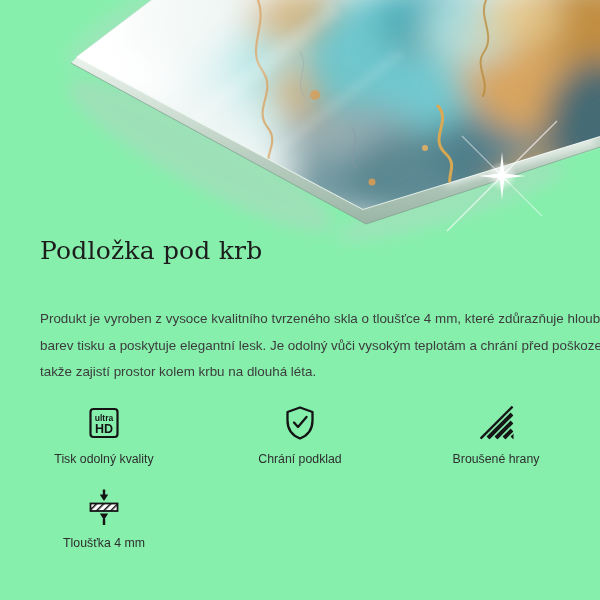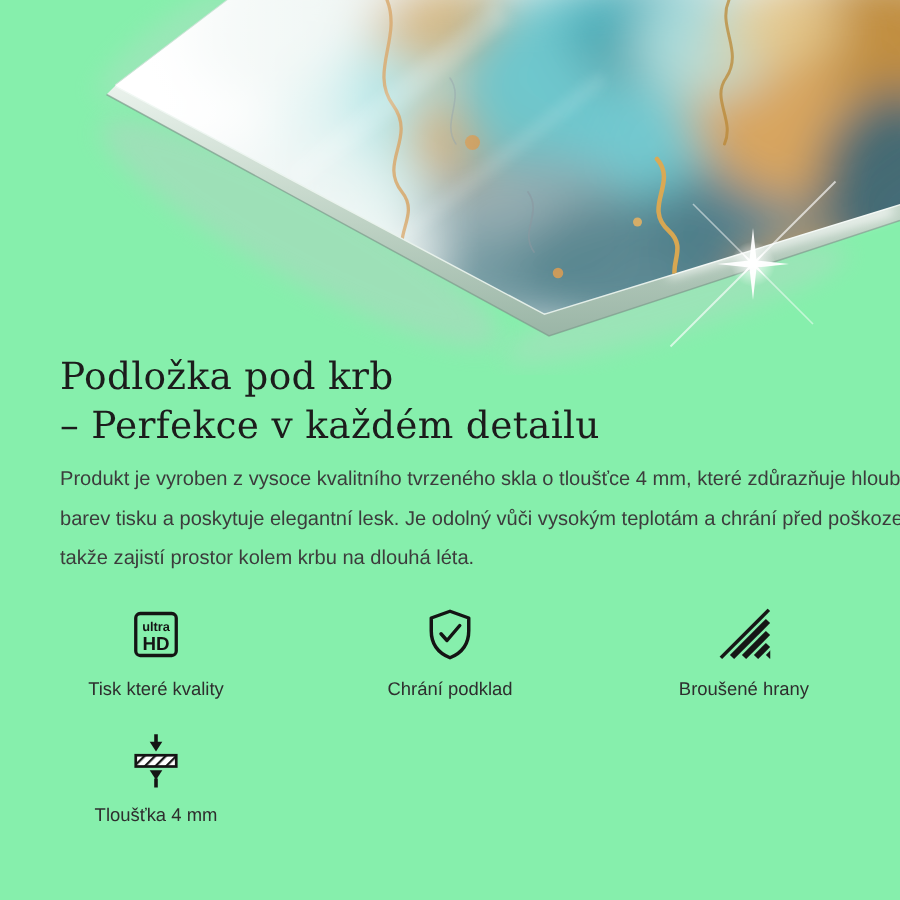--- a/index.html
+++ b/index.html
@@ -117,41 +117,40 @@
       <line x1="-40" y1="-40" x2="40" y2="40" stroke="#ffffff" stroke-width="1.1" opacity=".5"></line>
       <circle r="15" fill="url(#glowG)" opacity=".9"></circle>
       <path d="M0,-24 L2.4,-2.4 L24,0 L2.4,2.4 L0,24 L-2.4,2.4 L-24,0 L-2.4,-2.4 Z" fill="#ffffff" opacity=".95"></path>
       <path d="M0,-24 L2.4,-2.4 L24,0 L2.4,2.4 L0,24 L-2.4,2.4 L-24,0 L-2.4,-2.4 Z" fill="#ffffff" opacity=".8" transform="rotate(45) scale(.5)"></path>
       <circle r="2.2" fill="#ffffff"></circle>
     </g>
   </svg>
 
   <h1 class="headline" style="margin:0;font-weight:400;">
     <div>Podložka pod krb</div>
-    <div>– Perfekce v každém detailu</div>
   </h1>
 
   <div class="desc">
     <div>Produkt je vyroben z vysoce kvalitního tvrzeného skla o tloušťce 4 mm, které zdůrazňuje hloubku</div>
     <div>barev tisku a poskytuje elegantní lesk. Je odolný vůči vysokým teplotám a chrání před poškozením,</div>
     <div>takže zajistí prostor kolem krbu na dlouhá léta.</div>
   </div>
 
   <div class="features">
 
 
     <div class="feature">
       <div class="icon-wrap">
         <svg viewBox="0 0 40 40">
           <rect x="6.5" y="6" width="27" height="28" rx="3" fill="none" stroke="#141414" stroke-width="2.2"></rect>
           <text x="20" y="17.5" text-anchor="middle" class="badge-top">ultra</text>
           <text x="20" y="30" text-anchor="middle" class="badge-bottom">HD</text>
         </svg>
       </div>
-      <div class="feature-label">Tisk které kvality</div>
+      <div class="feature-label">Tisk odolný kvality</div>
     </div>
 
     <div class="feature">
       <div class="icon-wrap">
         <svg viewBox="0 0 40 40" fill="none" stroke="#141414" stroke-width="2.3" stroke-linejoin="round" stroke-linecap="round">
           <path d="M20,4.5 L32.5,9 V17.5 C32.5,26.5 27.5,32.5 20,35.5 C12.5,32.5 7.5,26.5 7.5,17.5 V9 Z"></path>
           <polyline points="14,19.5 18,24 26.5,14"></polyline>
         </svg>
       </div>
       <div class="feature-label">Chrání podklad</div>

